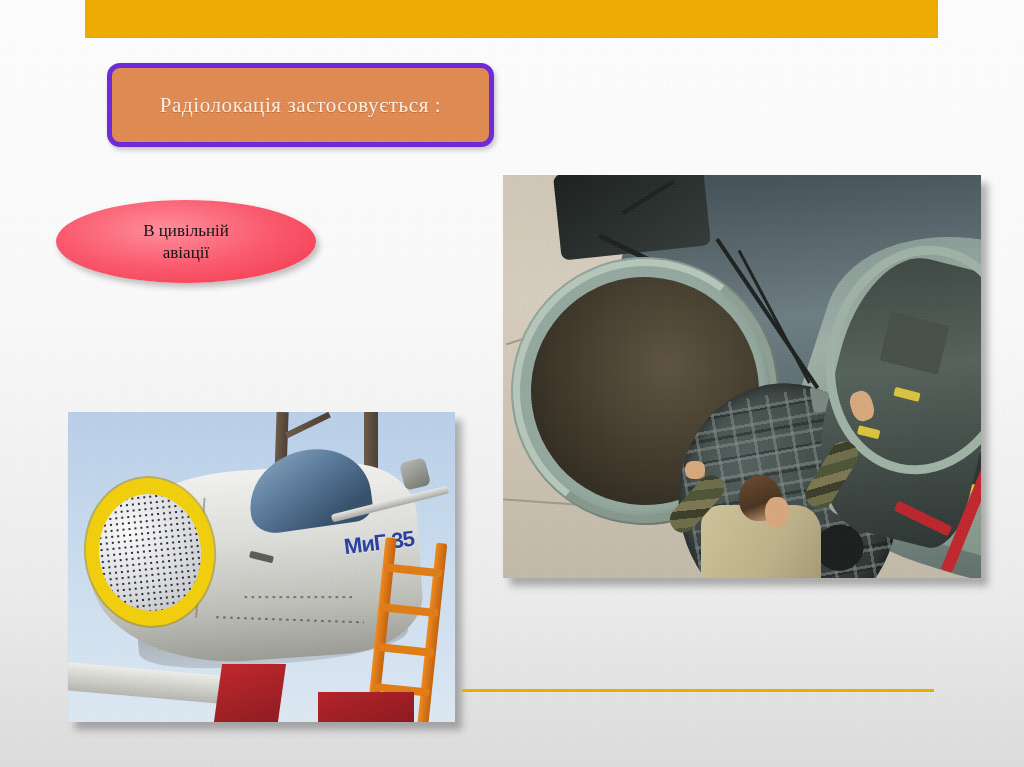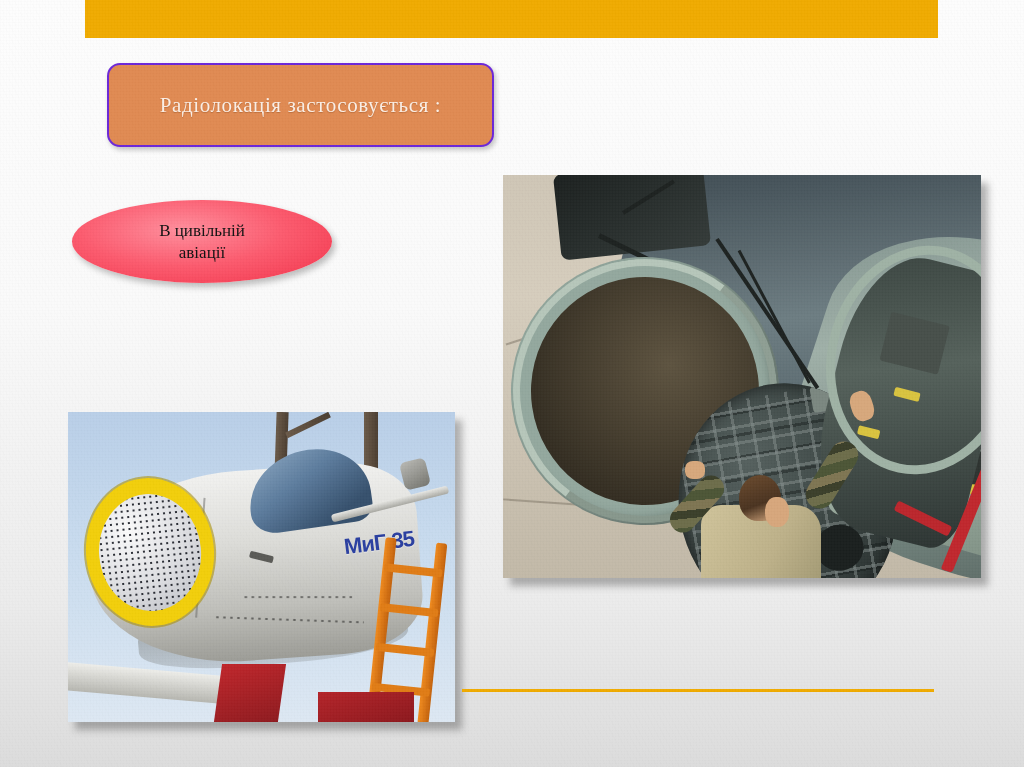--- a/index.html
+++ b/index.html
@@ -49,39 +49,39 @@
   }
 
   
   #title-box {
     position: absolute;
     left: 107px;
     top: 63px;
     width: 387px;
     height: 84px;
     background: #E08A52;
-    border: 2px solid #6d28d9;
+    border: 5px solid #6d28d9;
     border-radius: 13px;
     display: flex;
     align-items: center;
     justify-content: center;
     box-shadow: 2px 3px 5px rgba(0,0,0,.22);
   }
   #title-text {
     color: #FBEFE6;
     font-size: 21px;
     letter-spacing: .6px;
     white-space: nowrap;
     text-shadow: 0 1px 1px rgba(120,60,20,.35);
   }
 
   
   #ellipse-shape {
     position: absolute;
-    left: 72px;
+    left: 56px;
     top: 200px;
     width: 260px;
     height: 83px;
     border-radius: 50%;
     background: radial-gradient(ellipse at 42% 36%, #FF8E9C 0%, #FC5A6E 48%, #F23349 100%);
     display: flex;
     align-items: center;
     justify-content: center;
     box-shadow: 3px 4px 6px rgba(0,0,0,.25);
   }

